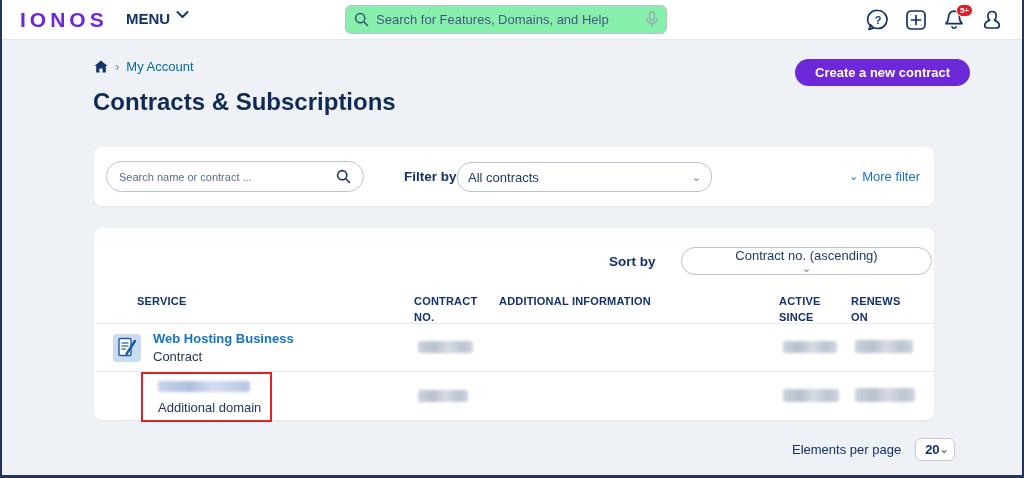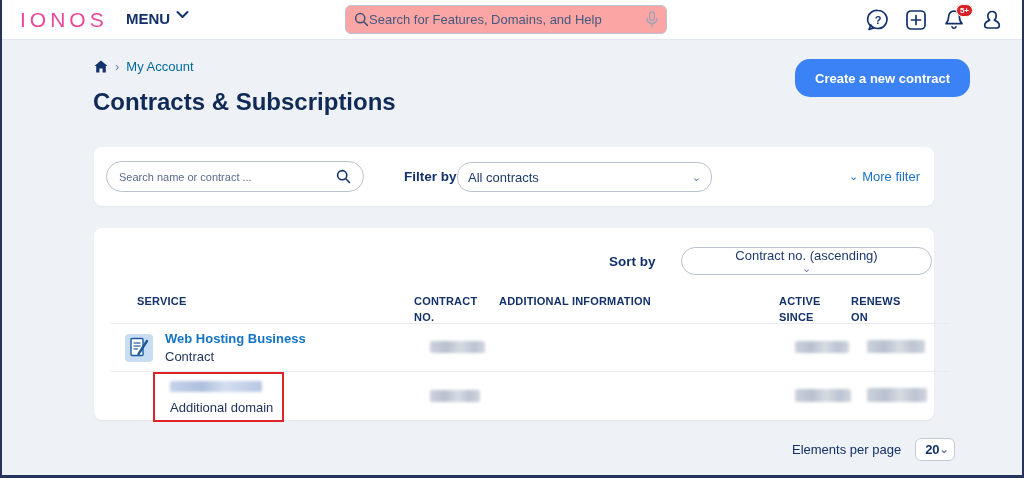--- a/index.html
+++ b/index.html
@@ -10,30 +10,30 @@
     background:#eef1f6;
     border-left:2px solid #24345c; border-right:2px solid #24345c; border-bottom:3px solid #24345c;
   }
   
   .topbar {
     position:absolute; top:0; left:0; right:0; height:40px; background:#ffffff;
     border-bottom:1px solid #e2e6ee;
   }
   .logo {
     position:absolute; left:18px; top:8px;
-    font-size:21px; font-weight:400; letter-spacing:4px; color:#ec4899;
+    font-size:21px; font-weight:700; letter-spacing:4px; color:#6d28d9;
   }
   .menu-btn {
     position:absolute; left:100px; top:10px; display:flex; align-items:flex-start; gap:6px;
     font-size:15px; font-weight:700; color:#13316b; cursor:pointer;margin-left:24px;
   }
   .hdr-search {
     position:absolute; left:343px; top:5px; width:322px; height:29px;
-    border:1px solid #b9c2cf; border-radius:6px; background:#fca5a5;
-    display:flex; align-items:center; padding:0 8px; 
+    border:1px solid #b9c2cf; border-radius:6px; background:#86efac;
+    display:flex; align-items:center; padding:0 8px; gap:7px;
   }
   .hdr-search input {
     flex:1; border:none; outline:none; font-size:13px; color:#2d4165;
     font-family:"Liberation Sans", sans-serif; background:transparent;
   }
   .hdr-search input::placeholder { color:#44597f; opacity:1; }
   .topbar-icons {
     position:absolute; right:18px; top:8px; display:flex; align-items:center; gap:14px;
   }
   .tb-icon { position:relative; width:24px; height:24px; cursor:pointer; }
@@ -41,22 +41,22 @@
     position:absolute; top:-4px; right:-7px; min-width:16px; height:13px; padding:0 3px;
     background:#d8232a; border-radius:8px; color:#fff; font-size:8px; font-weight:700;
     display:flex; align-items:center; justify-content:center; border:1px solid #fff;
   }
   
   .breadcrumb { position:absolute; left:92px; top:59px; display:flex; align-items:center; gap:7px; font-size:13px; }
   .crumb-sep { color:#6a7ea0; font-size:13px; }
   .crumb-link { color:#0369a1; cursor:pointer; }
   .page-title { position:absolute; left:91px; top:88px; font-size:24px; font-weight:700; color:#102a56; }
   .create-btn {
-    position:absolute; left:793px; top:59px; height:38px; padding:0 20px;
-    background:#3b82f6; color:#fff; border:none; border-radius:15px;
+    position:absolute; left:793px; top:59px; height:27px; padding:0 20px;
+    background:#6d28d9; color:#fff; border:none; border-radius:15px;
     font-size:13px; font-weight:700; font-family:"Liberation Sans", sans-serif;
     display:flex; align-items:center; cursor:pointer;
   }
   
   .card { position:absolute; background:#fff; border-radius:8px; box-shadow:0 1px 2px rgba(10,20,60,.05); }
   .filter-card { left:92px; top:147px; width:840px; height:59px; }
   .table-card  { left:92px; top:228px; width:840px; height:192px; }
   
   .filter-search {
     position:absolute; left:12px; top:14px; width:258px; height:31px;
@@ -83,21 +83,21 @@
   .sort-label { position:absolute; left:515px; top:26px; font-size:13.5px; font-weight:700; color:#13316b; }
   .sort-select { left:587px; top:19px; width:251px; height:28px;flex-direction:column; }
   .tbl-head {
     position:absolute; left:0; top:54px; width:100%; padding:0 15px;
     display:grid; grid-template-columns:305px 85px 280px 72px auto;
     font-size:11px; font-weight:700; color:#13316b; letter-spacing:.2px;
   }
   .tbl-head .th { padding-top:12px; padding-bottom:10px; padding-right:10px; line-height:1.45; }
   .th-service { padding-left:28px; }
   .tbl-row {
-    position:absolute; left:16px; width:100%; height:48px; padding:0 15px;
+    position:absolute; left:4px; width:100%; height:48px; padding:0 15px;
     display:grid; grid-template-columns:305px 85px 280px 72px auto; align-items:center;
     border-top:1px solid #e7eaf0;
   }
   .row-1 { top:95px; }
   .row-2 { top:143px; }
   .svc-cell { display:flex; align-items:center; gap:12px; }
   .svc-name { font-size:13px; font-weight:700; color:#1474c4; cursor:pointer; line-height:1.35; }
   .svc-sub  { font-size:13px; color:#21355e; line-height:1.35; }
   .redacted {
     display:inline-block; height:12px; border-radius:2px; filter:blur(1.6px);

